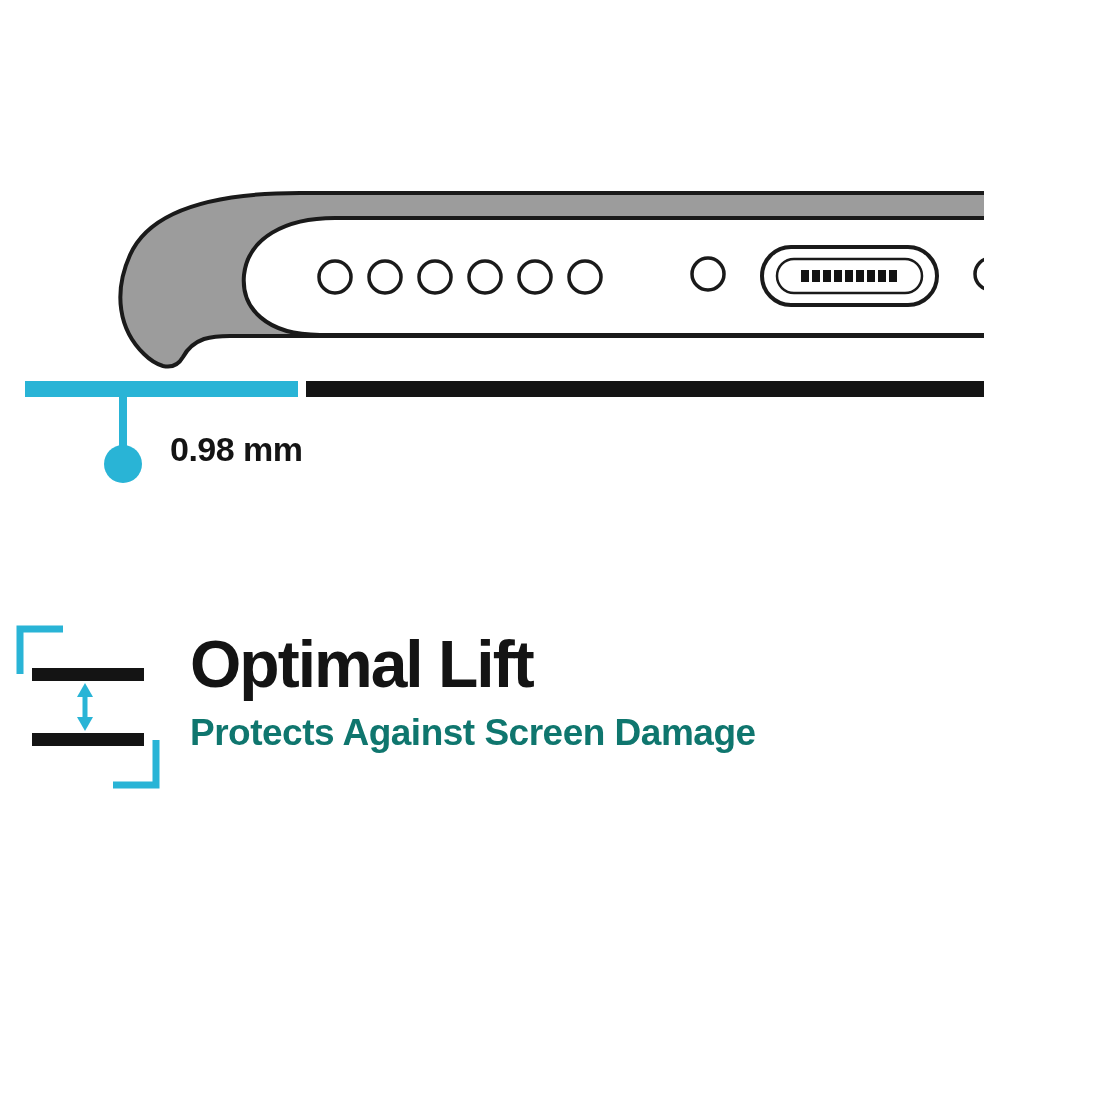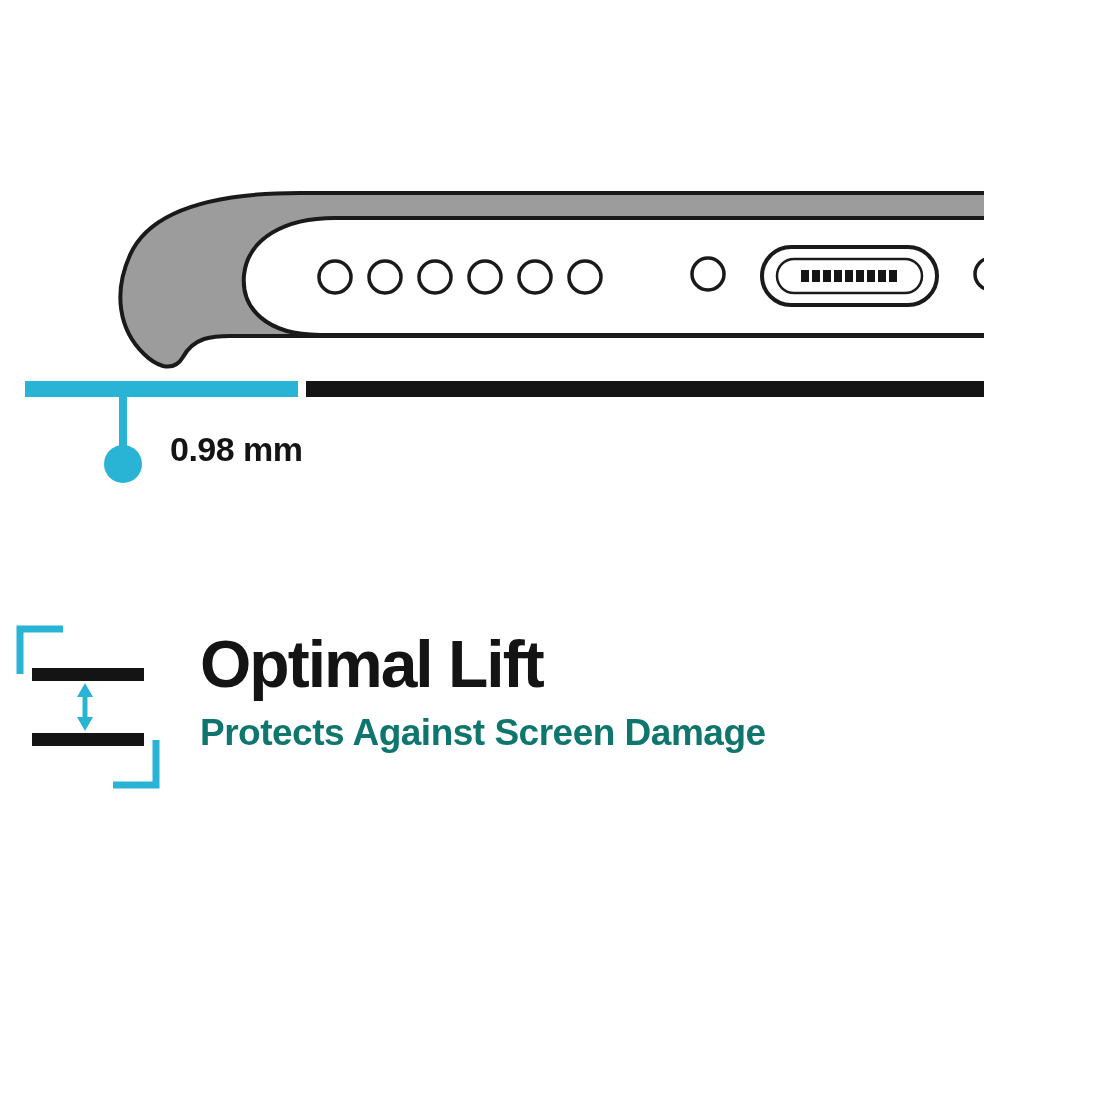--- a/index.html
+++ b/index.html
@@ -22,21 +22,21 @@
     width: 1100px;
     height: 500px;
     display: block;
   }
   .feature-row {
     position: absolute;
     top: 622px;
     left: 8px;
     display: flex;
     align-items: flex-start;
-    gap: 32px;
+    gap: 22px;
   }
   .lift-icon {
     width: 160px;
     height: 170px;
     flex: 0 0 auto;
     display: block;
   }
   .feature-text {
     padding-top: 8px;
   }

